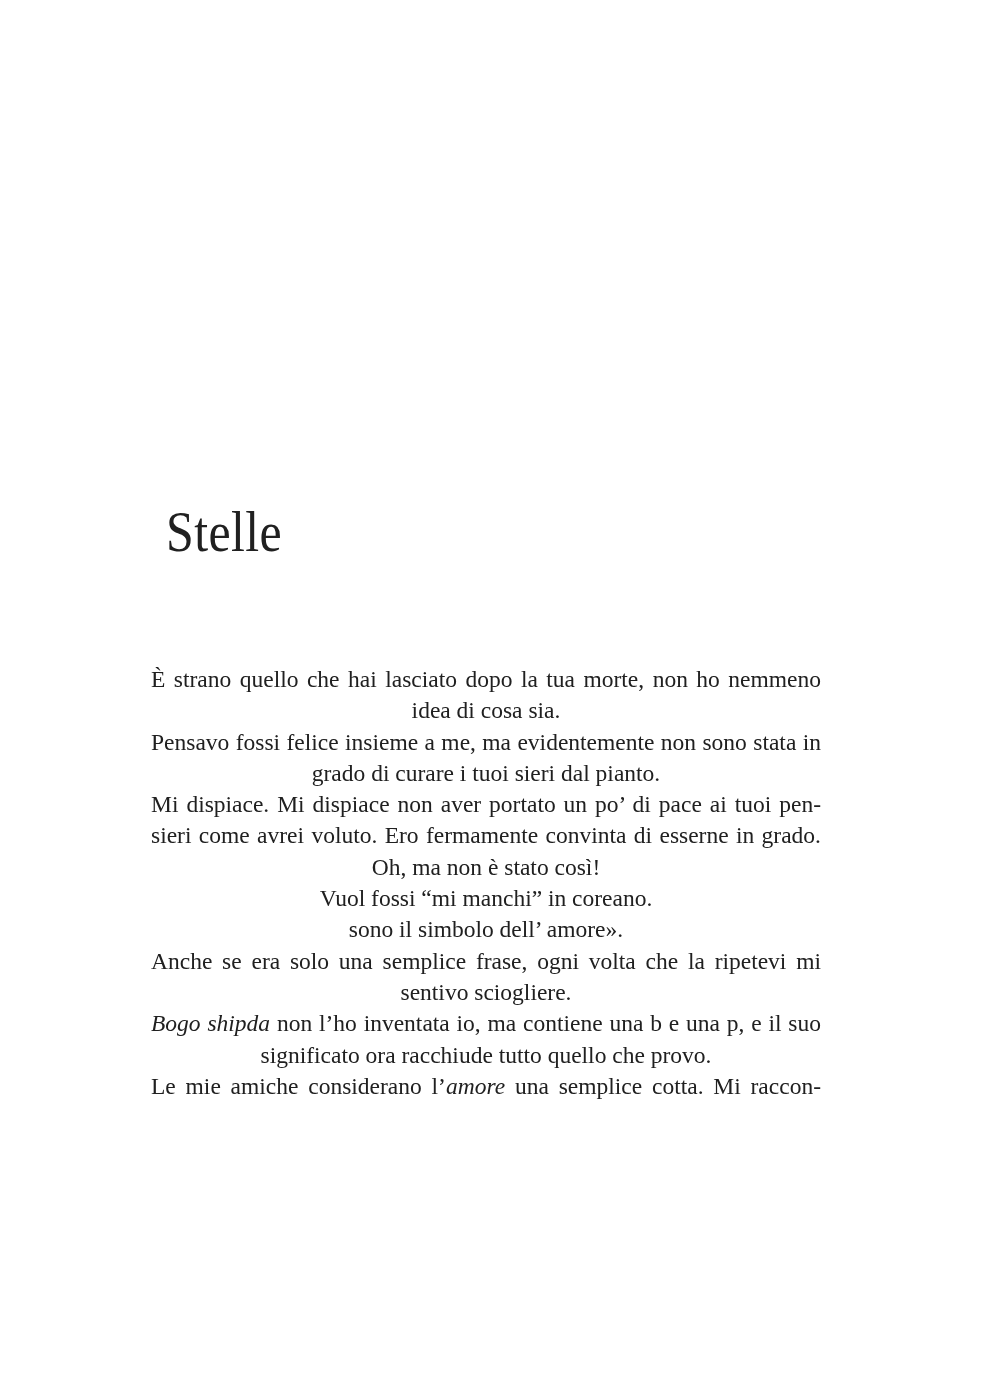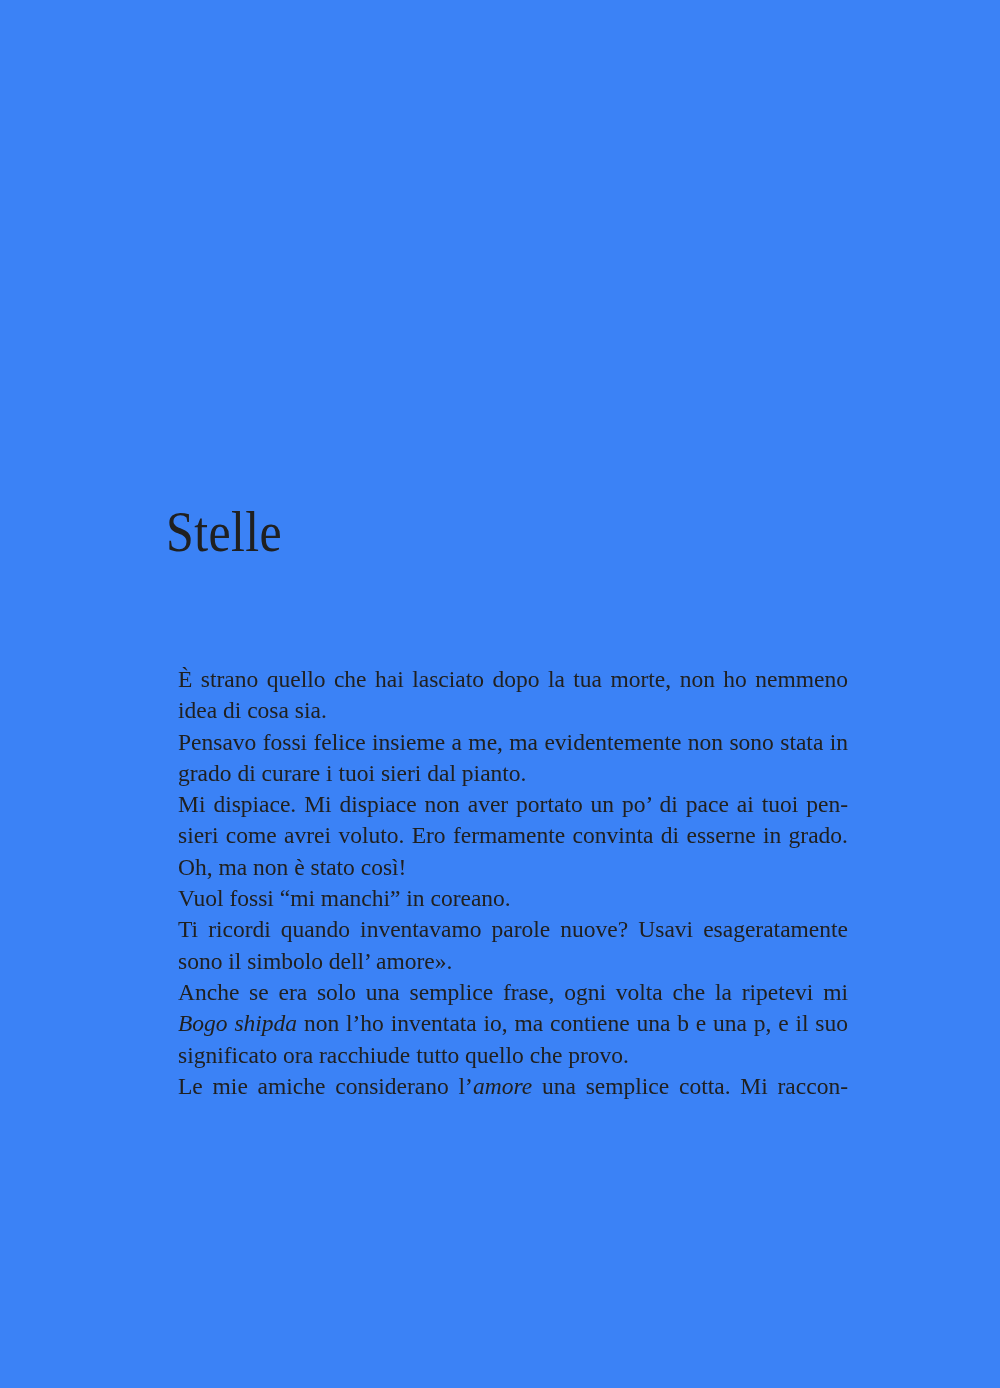--- a/index.html
+++ b/index.html
@@ -5,72 +5,72 @@
   html, body {
     margin: 0;
     padding: 0;
     background: #e8e8e8;
   }
   .page {
     position: relative;
     width: 1000px;
     height: 1388px;
     margin: 0 auto;
-    background: #3b82f6;
+    background: #ffffff;
     font-family: "Liberation Serif", serif;
     color: #202020;
     overflow: hidden;
   }
   .chapter-title {
     position: absolute;
     left: 166px;
     top: 503px;
     margin: 0;
     font-size: 58px;
     line-height: 58px;
     font-weight: 400;
     letter-spacing: 0.5px;
     transform: scaleX(0.86);
     transform-origin: 0 0;
     white-space: nowrap;
   }
   .chapter-body {
     position: absolute;
-    left: 178px;
+    left: 151px;
     top: 664px;
     width: 670px;
     font-size: 23.5px;
     line-height: 31.3px;
   }
   .text-line {
     text-align: justify;
     text-align-last: justify;
   }
   .text-line.lastline {
-    text-align: left;
+    text-align: center;
     text-align-last: auto;
   }
   .it {
     font-style: italic;
   }
 </style>
 </head>
 <body>
 
 <div class="page">
   <h1 class="chapter-title">Stelle</h1>
   <div class="chapter-body">
       <div class="text-line"><span>È strano quello che hai lasciato dopo la tua morte, non ho nemmeno</span></div>
       <div class="text-line lastline"><span>idea di cosa sia.</span></div>
       <div class="text-line"><span>Pensavo fossi felice insieme a me, ma evidentemente non sono stata in</span></div>
       <div class="text-line lastline"><span>grado di curare i tuoi sieri dal pianto.</span></div>
       <div class="text-line"><span>Mi dispiace. Mi dispiace non aver portato un po’ di pace ai tuoi pen-</span></div>
       <div class="text-line"><span>sieri come avrei voluto. Ero fermamente convinta di esserne in grado.</span></div>
       <div class="text-line lastline"><span>Oh, ma non è stato così!</span></div>
       <div class="text-line lastline"><span>Vuol fossi “mi manchi” in coreano.</span></div>
-      <div class="text-line"><span>Ti ricordi quando inventavamo parole nuove? Usavi esageratamente</span></div>
       <div class="text-line lastline"><span>sono il simbolo dell’ amore».</span></div>
       <div class="text-line"><span>Anche se era solo una semplice frase, ogni volta che la ripetevi mi</span></div>
+      <div class="text-line lastline"><span>sentivo sciogliere.</span></div>
       <div class="text-line"><span class="it">Bogo shipda</span><span> non l’ho inventata io, ma contiene una b e una p, e il suo</span></div>
       <div class="text-line lastline"><span>significato ora racchiude tutto quello che provo.</span></div>
       <div class="text-line"><span>Le mie amiche considerano l’</span><span class="it">amore</span><span> una semplice cotta. Mi raccon-</span></div>
     </div>
 </div>
 
 </body></html>

